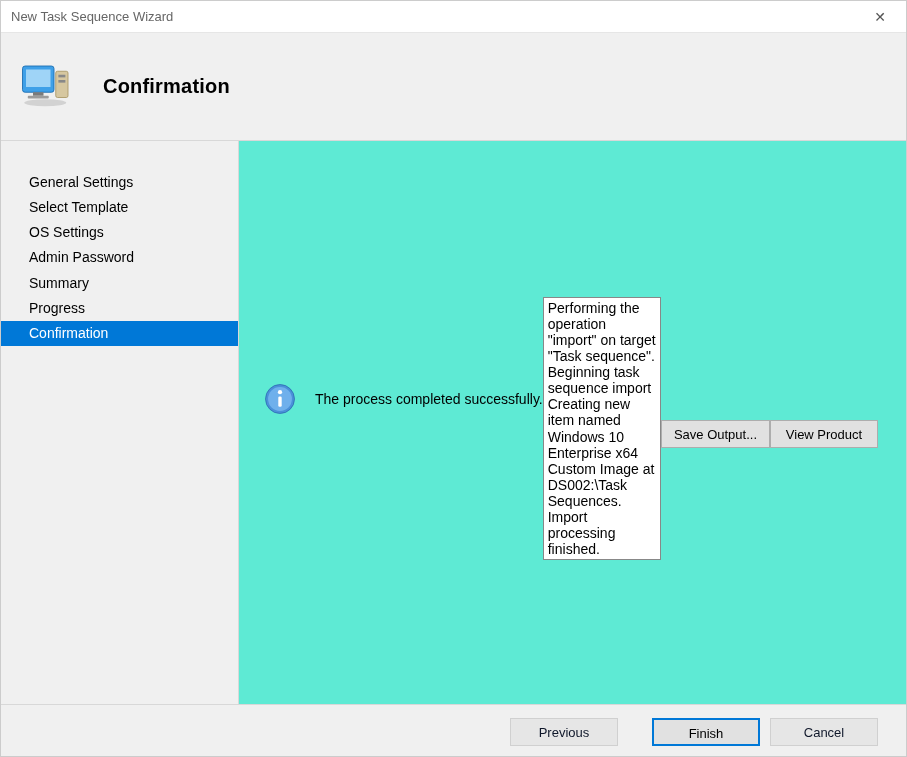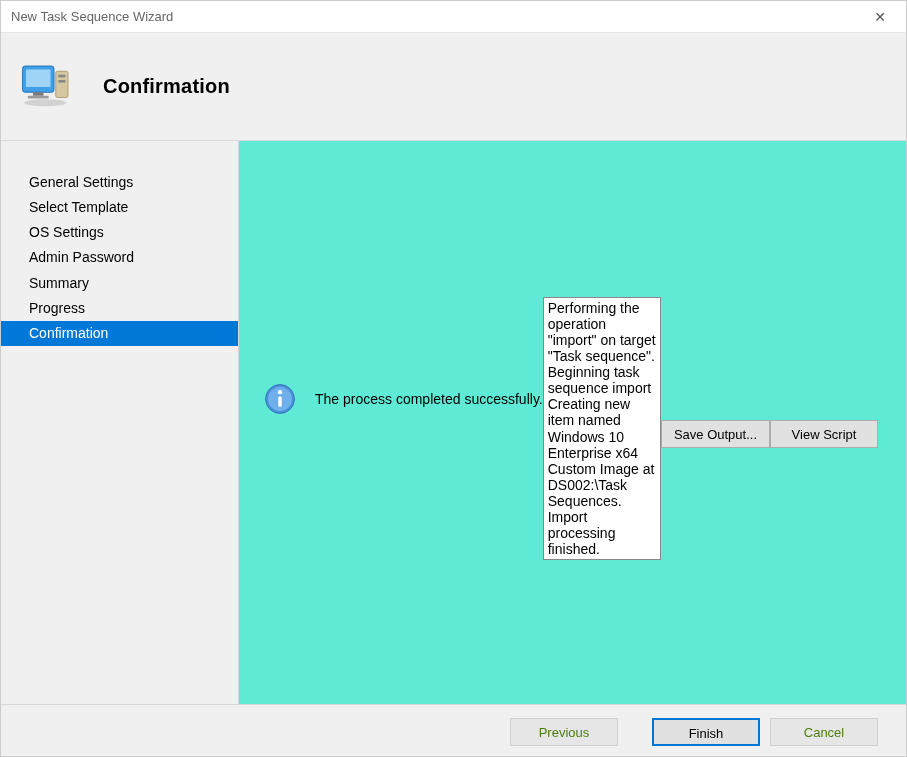--- a/index.html
+++ b/index.html
@@ -94,21 +94,21 @@
     min-width: 108px;
     height: 28px;
     background: #e1e1e1;
     border: 1px solid #adadad;
     font-size: 13px;
     font-family: inherit;
     cursor: pointer;
     padding: 6px 12px;
   }
   .btn.disabled {
-    color: #4d7c0f;
+    color: #0f172a;
     background: #e6e6e6;
     border-color: #d0d0d0;
     cursor: default;
   }
   .btn.primary {
     border: 2px solid #0078d7;
     background: #e1e1e1;
     margin-left: 24px;
   }
   .footer {
@@ -170,21 +170,21 @@
       <span class="status-text">The process completed successfully.</span>
     </div>
 
     <div class="log-box">Performing the operation "import" on target "Task sequence".
 Beginning task sequence import
 Creating new item named Windows 10 Enterprise x64 Custom Image at DS002:\Task Sequences.
 Import processing finished.</div>
 
     <div class="action-row">
       <button class="btn">Save Output...</button>
-      <button class="btn">View Script</button>
+      <button class="btn">View Product</button>
     </div>
   </div>
 </div>
 
 <div class="footer">
   <button class="btn disabled">Previous</button>
   <button class="btn primary">Finish</button>
   <button class="btn disabled">Cancel</button>
 </div>
 

